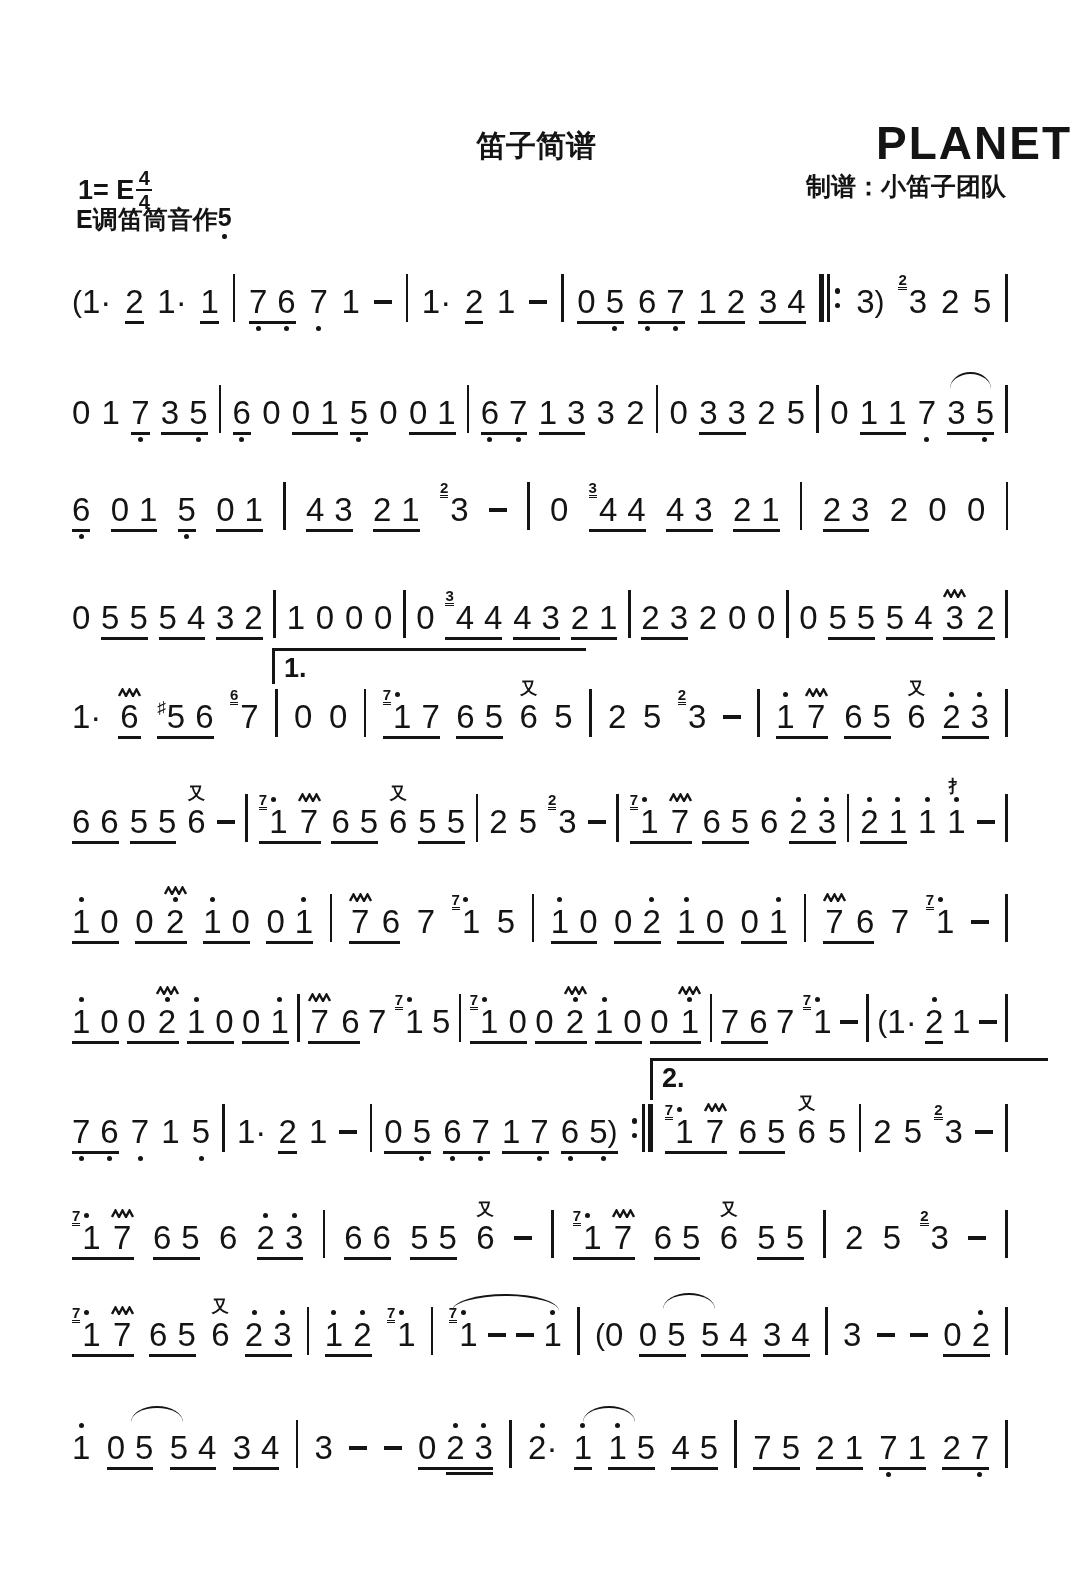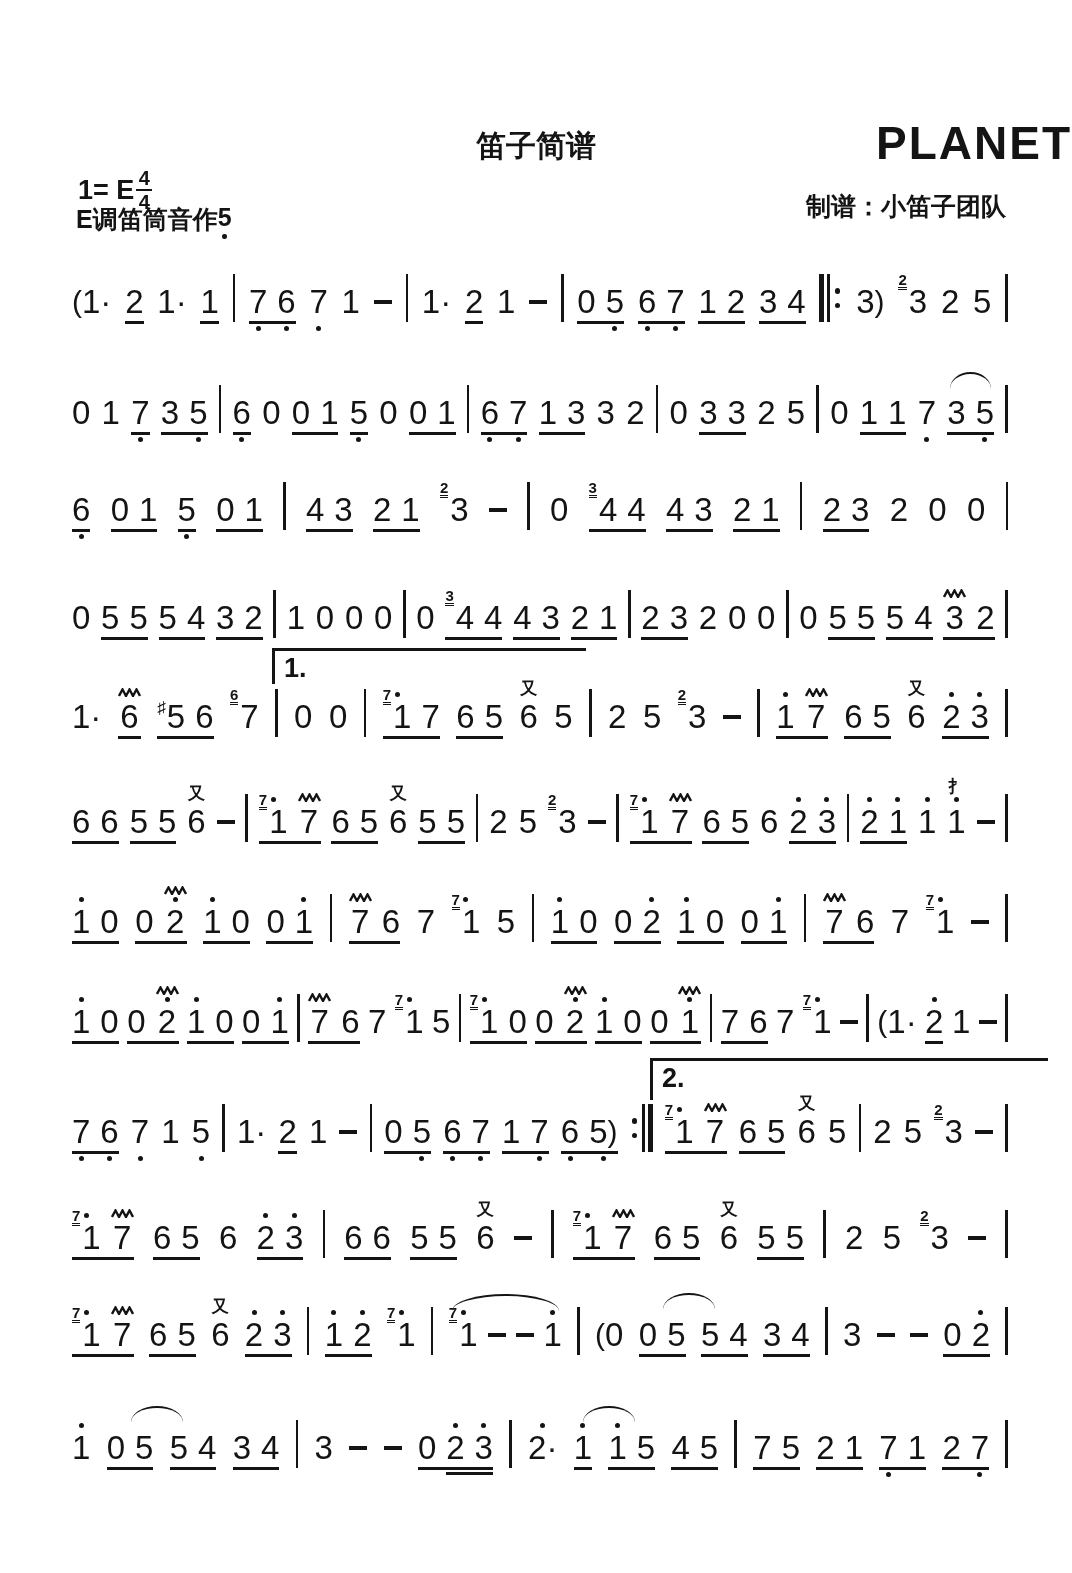--- a/index.html
+++ b/index.html
@@ -11,21 +11,21 @@
   
   .title{position:absolute;top:72px;left:0;width:100%;text-align:right;
          font-size:46px;font-weight:600;letter-spacing:2px;margin-top:44px;}
   .subtitle{position:absolute;top:126px;left:0;width:100%;text-align:center;
             font-size:30px;font-weight:600;font-family:Liberation Mono, monospace;}
   .keyrow{position:absolute;top:168px;left:78px;display:flex;align-items:center;gap:2px;
           font-size:27px;font-weight:600;}
   .frac{display:inline-flex;flex-direction:column;align-items:center;line-height:1;}
   .frac span{font-size:20px;font-weight:700;}
   .frac .fbar{width:16px;height:2.2px;background:#141414;margin:1px 0;}
-  .credit{position:absolute;top:170px;right:66px;font-size:25px;font-weight:600;margin-top:20px;}
+  .credit{position:absolute;top:170px;right:66px;font-size:25px;font-weight:600;}
   .tuning{position:absolute;top:203px;left:76px;font-size:25px;font-weight:600;
           display:flex;align-items:flex-start;}
   .tn{display:inline-flex;flex-direction:column;align-items:center;}
   .tdot{width:4.5px;height:4.5px;border-radius:50%;background:#141414;margin-top:2px;}
 
   
   .line{position:absolute;left:72px;right:64px;height:78px;
         display:flex;justify-content:space-between;align-items:flex-start;}
   .tk{position:relative;display:flex;flex-direction:column;align-items:center;min-width:14px;}
   .ab{height:24px;display:flex;flex-direction:column;justify-content:flex-end;

